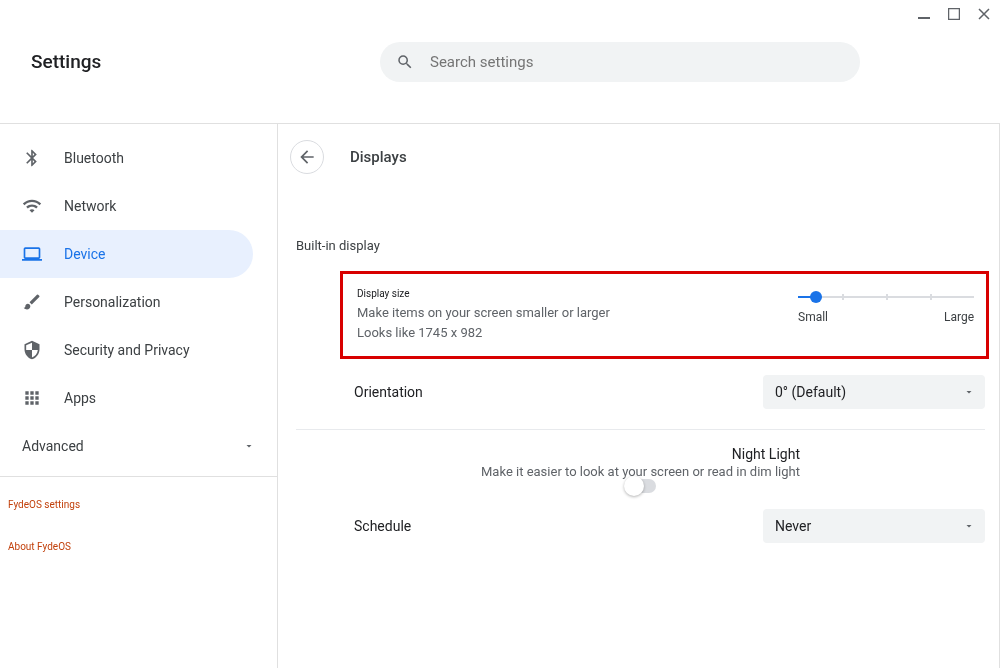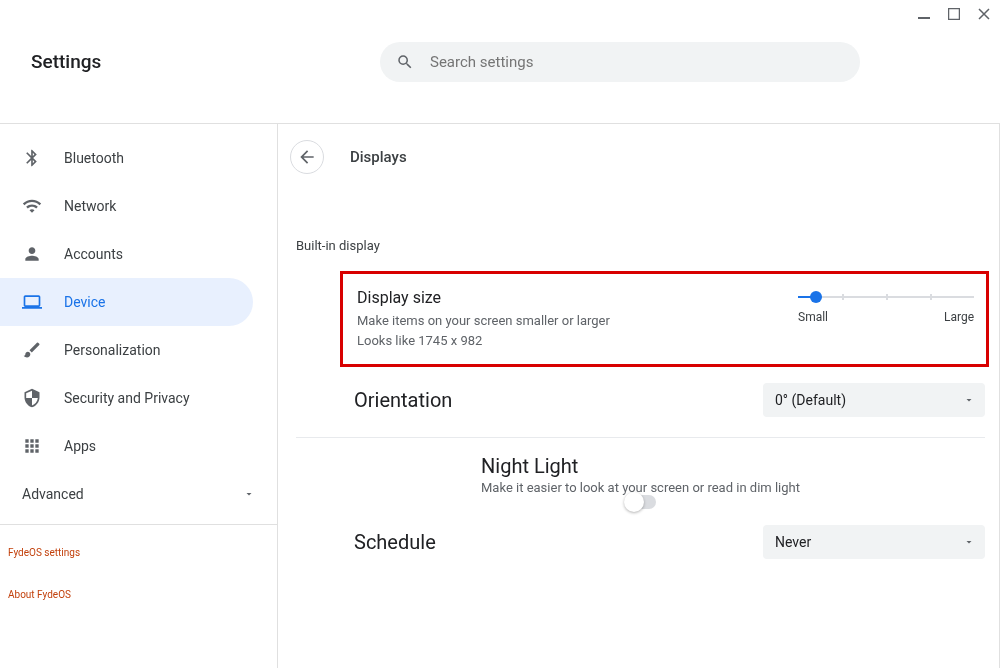--- a/index.html
+++ b/index.html
@@ -24,33 +24,33 @@
   .side-plain { height: 42px; display: flex; align-items: center; padding: 0 8px; color: #c2410c; font-size: 10px; cursor: pointer; }
 
   .main { flex: 1; position: relative; border-right: 1px solid #e0e0e0; }
   .page-head { display: flex; align-items: center; gap: 26px; padding: 16px 12px 0 12px; }
   .back-btn { width: 34px; height: 34px; border: 1px solid #dadce0; border-radius: 50%; display: flex; align-items: center; justify-content: center; color: #5f6368; cursor: pointer; }
   .page-title { font-size: 15px; font-weight: 500; color: #3c4043; }
 
   .section-label { font-size: 13px; color: #3c4043; margin: 64px 0 18px 18px; }
 
   .highlight-box { border: 3px solid #d80000; margin: 0 10px 0 62px; padding: 14px 12px 14px 14px; display: flex; justify-content: space-between; align-items: flex-start; }
-  .ds-title { font-size: 16px; color: #202124; margin-bottom: 4px; }
+  .ds-title { font-size: 10px; color: #202124; margin-bottom: 4px; }
   .ds-desc { font-size: 13px; color: #5f6368; line-height: 1.5; }
 
   .slider-area { width: 176px; padding-top: 2px; }
   .slider-track { position: relative; height: 14px; }
   .track-line { position: absolute; top: 6px; left: 0; right: 0; height: 2px; background: #dadce0; }
   .track-fill { position: absolute; top: 6px; left: 0; width: 18px; height: 2px; background: #1a73e8; }
   .tick { position: absolute; top: 4px; width: 2px; height: 6px; background: #dadce0; }
   .thumb { position: absolute; top: 1px; left: 12px; width: 12px; height: 12px; background: #1a73e8; border-radius: 50%; }
   .slider-labels { display: flex; justify-content: space-between; font-size: 12px; color: #3c4043; margin-top: 6px; }
 
   .row { display: flex; align-items: center; justify-content: space-between; padding: 16px 14px 16px 76px; }
-  .row-label { font-size: 20px; color: #202124; }
+  .row-label { font-size: 14px; color: #202124; text-align: right; }
   .select { width: 222px; height: 34px; background: #f1f3f4; border-radius: 4px; display: flex; align-items: center; justify-content: space-between; padding: 0 10px 0 12px; font-size: 14px; color: #202124; cursor: pointer; }
   .sep { height: 1px; background: #e8eaed; margin: 4px 14px 0 18px; }
 
   .nl-row { display: flex; align-items: center; justify-content: space-between; padding: 16px 14px 0 18px; flex-direction: column; }
   .nl-sub { font-size: 13px; color: #5f6368; margin-top: 2px; }
 
   .toggle { width: 30px; height: 14px; background: #dadce0; border-radius: 7px; position: relative; cursor: pointer; }
   .toggle-thumb { position: absolute; top: -3px; left: -2px; width: 20px; height: 20px; background: #fff; border-radius: 50%; box-shadow: 0 1px 3px rgba(0,0,0,0.3); }
 
   svg { display: block; }
@@ -99,28 +99,20 @@
       <span>Bluetooth</span>
     </div>
     <div class="side-item">
       <span class="icon">
           <svg width="20" height="20" viewBox="0 0 24 24" fill="currentColor">
             <path d="M1 9l2 2c4.97-4.97 13.03-4.97 18 0l2-2C16.93 2.93 7.08 2.93 1 9zm8 8l3 3 3-3c-1.65-1.66-4.34-1.66-6 0zm-4-4l2 2c2.76-2.76 7.24-2.76 10 0l2-2C15.14 9.14 8.87 9.14 5 13z"></path>
           </svg>
         </span>
       <span>Network</span>
     </div>
-    <div class="side-item">
-      <span class="icon">
-          <svg width="20" height="20" viewBox="0 0 24 24" fill="currentColor">
-            <path d="M12 12c2.21 0 4-1.79 4-4s-1.79-4-4-4-4 1.79-4 4 1.79 4 4 4zm0 2c-2.67 0-8 1.34-8 4v2h16v-2c0-2.66-5.33-4-8-4z"></path>
-          </svg>
-        </span>
-      <span>Accounts</span>
-    </div>
     <div class="side-item active">
       <span class="icon">
           <svg width="20" height="20" viewBox="0 0 24 24" fill="currentColor">
             <path d="M20 18c1.1 0 2-.9 2-2V6c0-1.1-.9-2-2-2H4c-1.1 0-2 .9-2 2v10c0 1.1.9 2 2 2H0v2h24v-2h-4zM4 6h16v10H4V6z"></path>
           </svg>
         </span>
       <span>Device</span>
     </div>
     <div class="side-item">
       <span class="icon">

